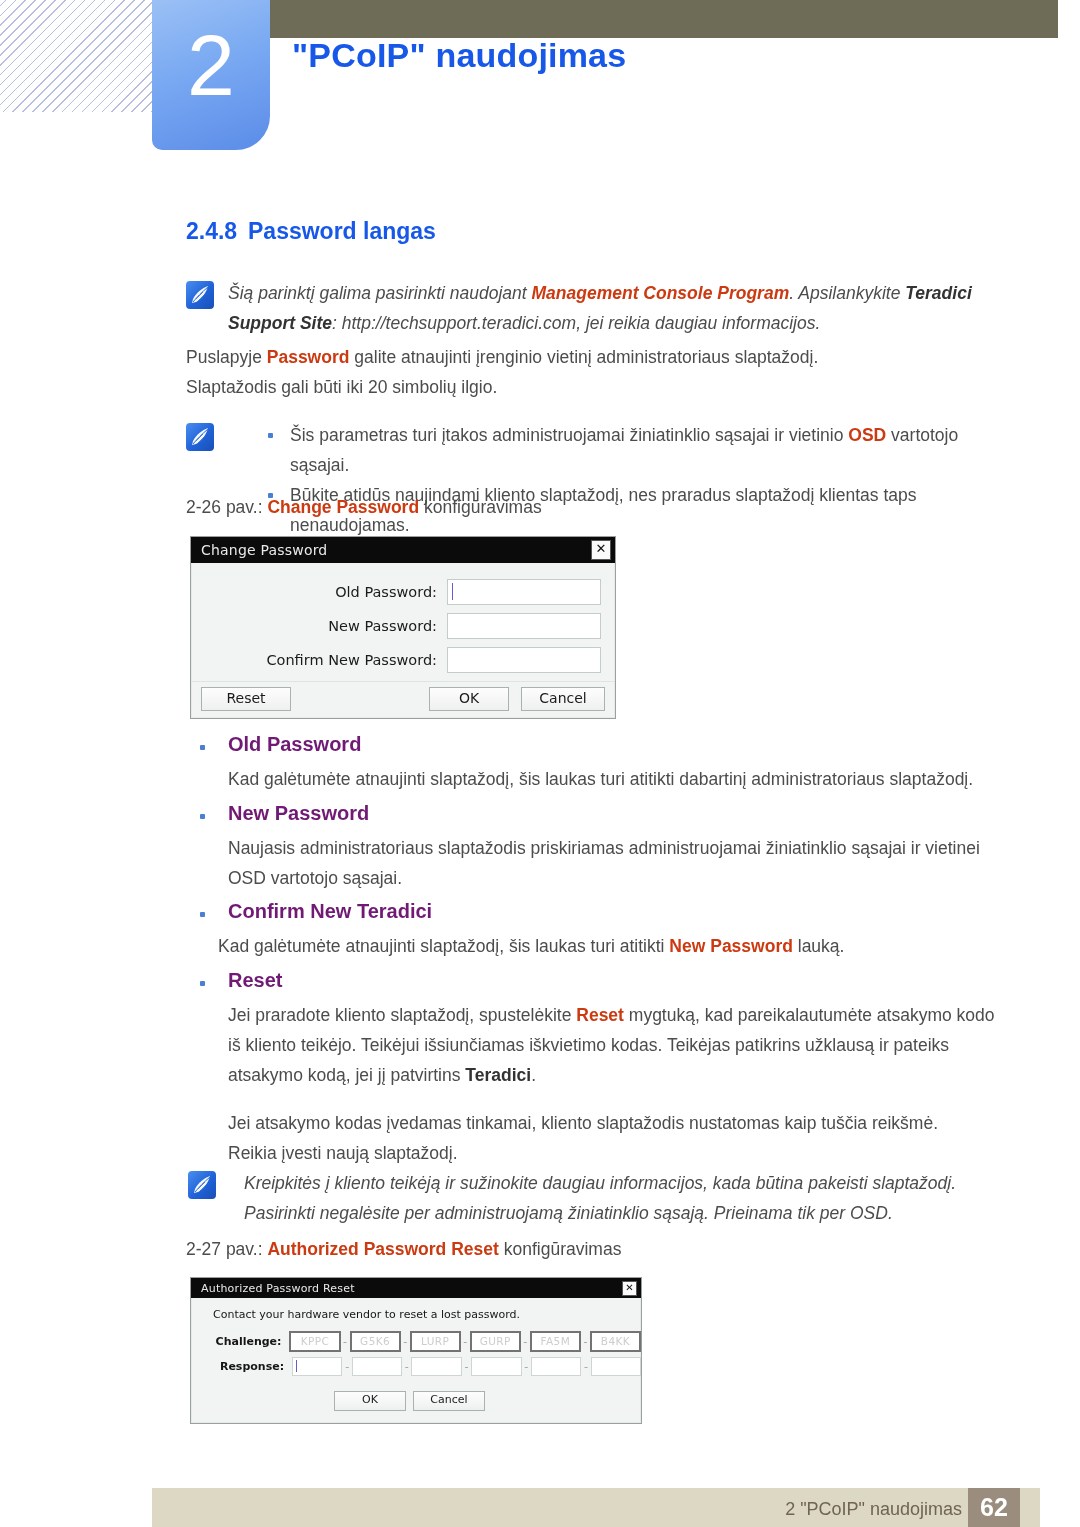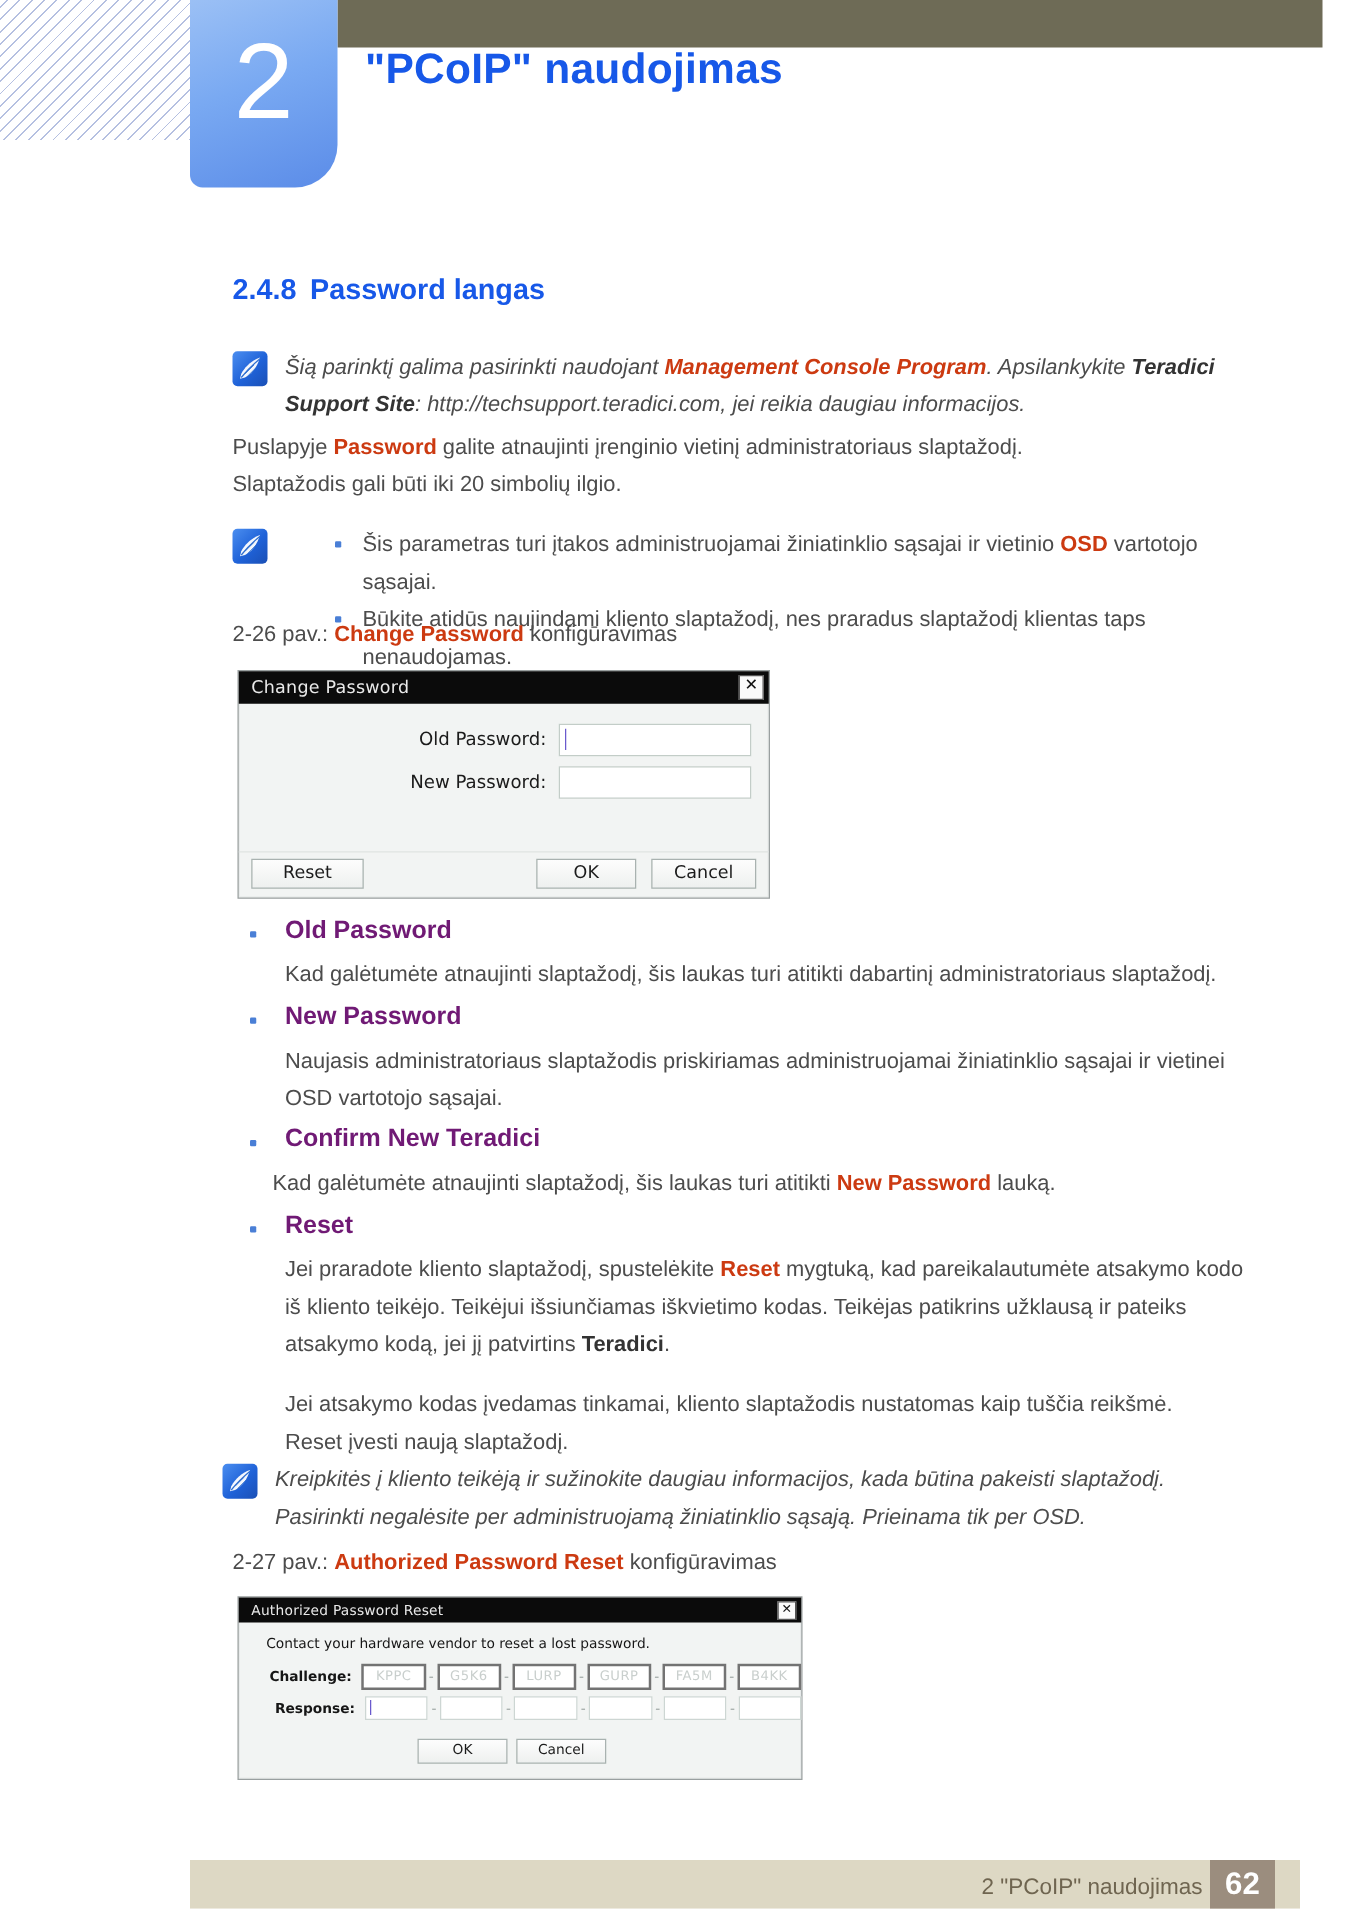--- a/index.html
+++ b/index.html
@@ -195,20 +195,24 @@
     <div class="fld-row">
       <div class="fld-label">Old Password:</div>
       <div class="fld-input">
           <span class="caret"></span>
         </div>
     </div>
     <div class="fld-row">
       <div class="fld-label">New Password:</div>
       <div class="fld-input"></div>
     </div>
+    <div class="fld-row">
+      <div class="fld-label">Confirm New Password:</div>
+      <div class="fld-input"></div>
+    </div>
   </div>
   <div class="footer">
     <div class="btn" id="btn-reset">Reset</div>
     <div class="btn" id="btn-ok">OK</div>
     <div class="btn" id="btn-cancel">Cancel</div>
   </div>
 </div>
 
 <div style="position:absolute;left:186px;top:733px;width:810px;">
   <div class="tbullet"><span class="lbl">Old Password</span></div>
@@ -230,25 +234,25 @@
   </div>
 </div>
 
 <div style="position:absolute;left:186px;top:969px;width:820px;">
   <div class="tbullet"><span class="lbl">Reset</span></div>
   <div class="body-text" style="margin-left:42px;margin-top:8px;">
     <div class="line"><span>Jei praradote kliento slaptažodį, spustelėkite </span><span class="em-orange">Reset</span><span> mygtuką, kad pareikalautumėte atsakymo kodo</span></div>
     <div class="line">iš kliento teikėjo. Teikėjui išsiunčiamas iškvietimo kodas. Teikėjas patikrins užklausą ir pateiks</div>
     <div class="line"><span>atsakymo kodą, jei jį patvirtins </span><span class="em-bold">Teradici</span><span>.</span></div>
     <div class="line" style="margin-top:18px;">Jei atsakymo kodas įvedamas tinkamai, kliento slaptažodis nustatomas kaip tuščia reikšmė.</div>
-    <div class="line">Reset įvesti naują slaptažodį.</div>
-  </div>
-</div>
-
-<div class="note" style="left:178px;top:1168px;width:800px;">
+    <div class="line">Reikia įvesti naują slaptažodį.</div>
+  </div>
+</div>
+
+<div class="note" style="left:188px;top:1168px;width:800px;gap:14px;">
   <div class="note-icon">
     <svg width="22" height="22" viewBox="0 0 22 22">
       <path d="M19 2 C13 4 7 9 4 15 L3 19 L7 18 C13 15 17 9 19 2 Z" fill="#ffffff" opacity=".95"></path>
       <path d="M4 18 C8 13 13 8 19 3" stroke="#2f6fd0" stroke-width="1" fill="none"></path>
       <path d="M7 15 L14 8 M9 17 L16 10" stroke="#2f6fd0" stroke-width=".8" fill="none"></path>
     </svg>
   </div>
   <div class="note-body">
     <div class="line">Kreipkitės į kliento teikėją ir sužinokite daugiau informacijos, kada būtina pakeisti slaptažodį.</div>
     <div class="line">Pasirinkti negalėsite per administruojamą žiniatinklio sąsają. Prieinama tik per OSD.</div>

